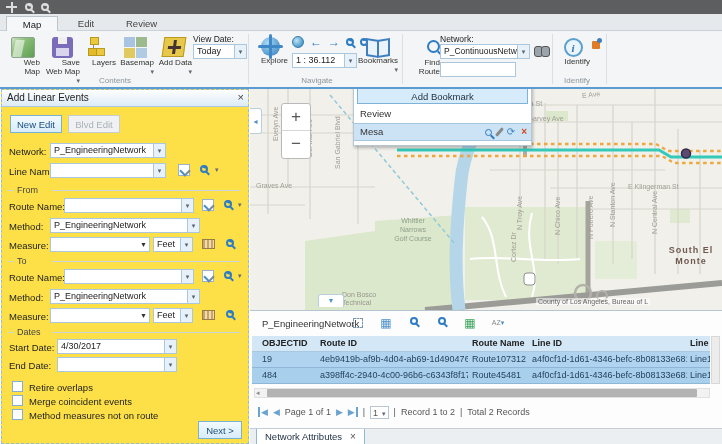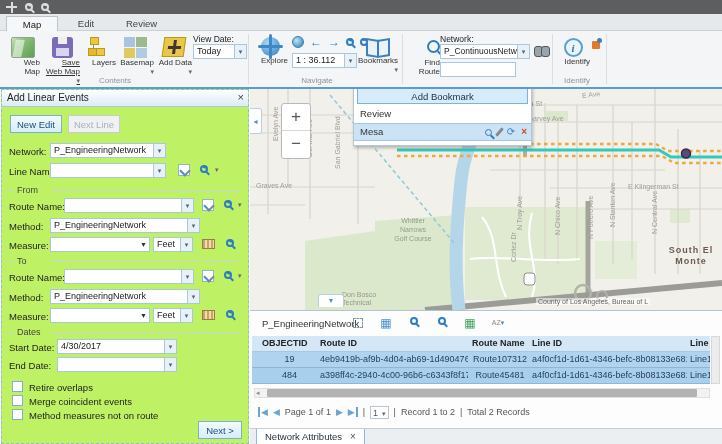--- a/index.html
+++ b/index.html
@@ -63,21 +63,21 @@
   .binoc::before,.binoc::after{content:"";position:absolute;top:1px;width:7px;height:9px;border:1.5px solid #555;border-radius:3px;background:#9aa4ac;}
   .binoc::before{left:0;}.binoc::after{right:0;}
   .identcircle{width:19px;height:19px;margin:0 auto 1px;border-radius:50%;border:2px solid #5aa0d0;background:#eaf4fb;color:#3a72a8;font:italic bold 11px "Liberation Serif",serif;text-align:center;line-height:16px;}
   .identcircle::before{content:"i";}
   .flagicon{position:absolute;width:8px;height:8px;background:#e07b28;border-radius:1px;}
   .flagicon::after{content:"";position:absolute;right:-2px;top:-3px;width:5px;height:5px;border-radius:50%;background:#3f7fbf;}
   .dd{position:absolute;height:15px;background:#fff;border:1px solid #abc7dd;font-size:9px;line-height:13px;padding:0 3px;color:#222;white-space:nowrap;overflow:hidden;}
   .ddbtn{position:absolute;height:15px;width:13px;background:#e9f1f8;border:1px solid #abc7dd;color:#567;text-align:center;font-size:7px;line-height:13px;}
 
   
-  .panel{position:absolute;left:1px;top:89px;width:248px;height:355px;background:#bef264;border:1px dashed #93bcd9;}
+  .panel{position:absolute;left:1px;top:89px;width:248px;height:355px;background:#fde047;border:1px dashed #93bcd9;}
   .panel-hd{position:absolute;left:0;top:0;right:0;height:17px;background:linear-gradient(#fdfeff,#ddebf6);border-bottom:1px solid #a9c9e2;font-size:10px;color:#222;padding:2px 5px;}
   .panel-x{position:absolute;right:4px;top:1px;font-size:11px;color:#444;}
   .pbtn{position:absolute;height:18px;font-size:9.5px;text-align:center;border:1px solid #7ab0d4;background:linear-gradient(#f3fafe,#d8ecf9);color:#1b4f7e;padding-top:3px;}
   .pbtn.disabled{border-color:#c6cdd2;background:#f0f1f2;color:#aab2b8;}
   .plabel{position:absolute;font-size:9.5px;color:#222;}
   .sect{position:absolute;left:6px;right:8px;height:10px;border-bottom:none;font-size:9px;color:#444;}
   .sect::before,.sect::after{content:"";position:absolute;top:5px;height:1px;background:#c9d6e0;}
   .sect::before{left:0;width:6px;}
   .sect::after{left:44px;right:0;}
   .sect span{position:absolute;left:9px;top:0;}
@@ -112,21 +112,21 @@
   .bk-x{color:#d1491f;font-size:10px;font-weight:bold;line-height:10px;}
 
   
   .tablearea{position:absolute;left:250px;top:310px;width:472px;height:118px;background:#fdfdfd;border-top:1px solid #b5c5d0;}
   .at-toolbar{position:absolute;left:0;top:0;right:0;height:25px;}
   .at-netlabel{position:absolute;left:12px;top:7px;font-size:9.5px;color:#333;}
   .titem{position:absolute;top:5px;width:16px;height:15px;text-align:center;}
   .tbl-glyph{font-size:12px;color:#4a90c8;line-height:14px;}
   .dashsq{display:inline-block;width:10px;height:10px;border:1px dashed #7a98ac;margin-top:2px;}
   .grid-hd{position:absolute;left:2px;top:25px;width:458px;height:16px;background:#d3e7f6;border-bottom:1px solid #a9c7de;font-weight:bold;font-size:9px;color:#222;}
-  .grid-row{position:absolute;left:2px;width:458px;height:16px;font-size:9px;color:#1f3d5a;border-bottom:1px solid #8fb6d6;text-align:center;}
+  .grid-row{position:absolute;left:2px;width:458px;height:16px;font-size:9px;color:#1f3d5a;border-bottom:1px solid #8fb6d6;}
   .cell{position:absolute;top:2px;white-space:nowrap;overflow:hidden;}
   .c1{left:10px;width:55px;}.c2{left:68px;width:148px;}.c3{left:220px;width:56px;}.c4{left:280px;width:155px;}.c5{left:438px;width:20px;}
   .vscroll{position:absolute;right:2px;top:25px;width:9px;height:48px;background:#ececec;border:1px solid #d8d8d8;}
   .hscroll{position:absolute;left:4px;top:77px;width:456px;height:10px;background:#f2f2f2;border:1px solid #e0e0e0;}
   .hthumb{position:absolute;left:12px;top:0;width:430px;height:8px;background:#b3b3b3;border-radius:1px;}
   .harrow{position:absolute;left:1px;top:0px;font-size:7px;color:#888;}
   .pager{position:absolute;left:8px;top:92px;height:18px;font-size:9px;color:#555;display:flex;align-items:center;gap:5px;}
   .pgico{color:#6ba3d0;font-size:9px;}
   .pgbar-l{border-left:2px solid #6ba3d0;padding-left:1px;}
   .pgbar-r{border-right:2px solid #6ba3d0;padding-right:1px;}
@@ -160,21 +160,21 @@
     <div class="rtab" style="left:62px;width:48px;text-align:center;">Edit</div>
     <div class="rtab" style="left:112px;width:54px;text-align:center;">Review</div>
   </div>
 
   <div class="ribbon">
 
     <div class="ricon-item" style="left:6px;top:6px;width:34px;">
       <div class="webmapicon"></div>
       <span>Web Map</span>
     </div>
-    <div class="ricon-item" style="left:44px;top:6px;width:36px;text-decoration:underline;">
+    <div class="ricon-item" style="left:44px;top:6px;width:36px;">
       <div class="floppy"></div>
       <span>Save Web Map</span><br><span class="caret">▾</span>
     </div>
     <div class="ricon-item" style="left:84px;top:6px;width:32px;">
       <div class="layersicon">
           <i></i>
           <i></i>
           <i></i>
         </div>
       <span>Layers</span>
@@ -240,21 +240,21 @@
     <span class="flagicon" style="left:592px;top:10px;"></span>
     <div class="grouplabel" style="left:552px;width:50px;">Identify</div>
     <div class="vsep" style="left:606px;"></div>
   </div>
 
   <div class="panel">
     <div class="panel-hd">Add Linear Events</div>
     <div class="panel-x">×</div>
 
     <div class="pbtn" style="left:8px;top:25px;width:52px;">New Edit</div>
-    <div class="pbtn disabled" style="left:66px;top:25px;width:52px;">Next Line</div>
+    <div class="pbtn disabled" style="left:66px;top:25px;width:52px;">Blvd Edit</div>
 
     <div class="plabel" style="left:7px;top:56px;">Network:</div>
     <div class="dd" style="left:48px;top:53px;width:104px;">P_EngineeringNetwork</div>
     <div class="ddbtn" style="left:151px;top:53px;">▾</div>
 
     <div class="plabel" style="left:7px;top:76px;">Line Name:</div>
     <div class="dd" style="left:48px;top:73px;width:104px;"></div>
     <div class="ddbtn" style="left:151px;top:73px;">▾</div>
     <span class="selroute" style="left:176px;top:74px;"></span>
     <span class="mag" style="position:absolute;left:198px;top:75px;">

